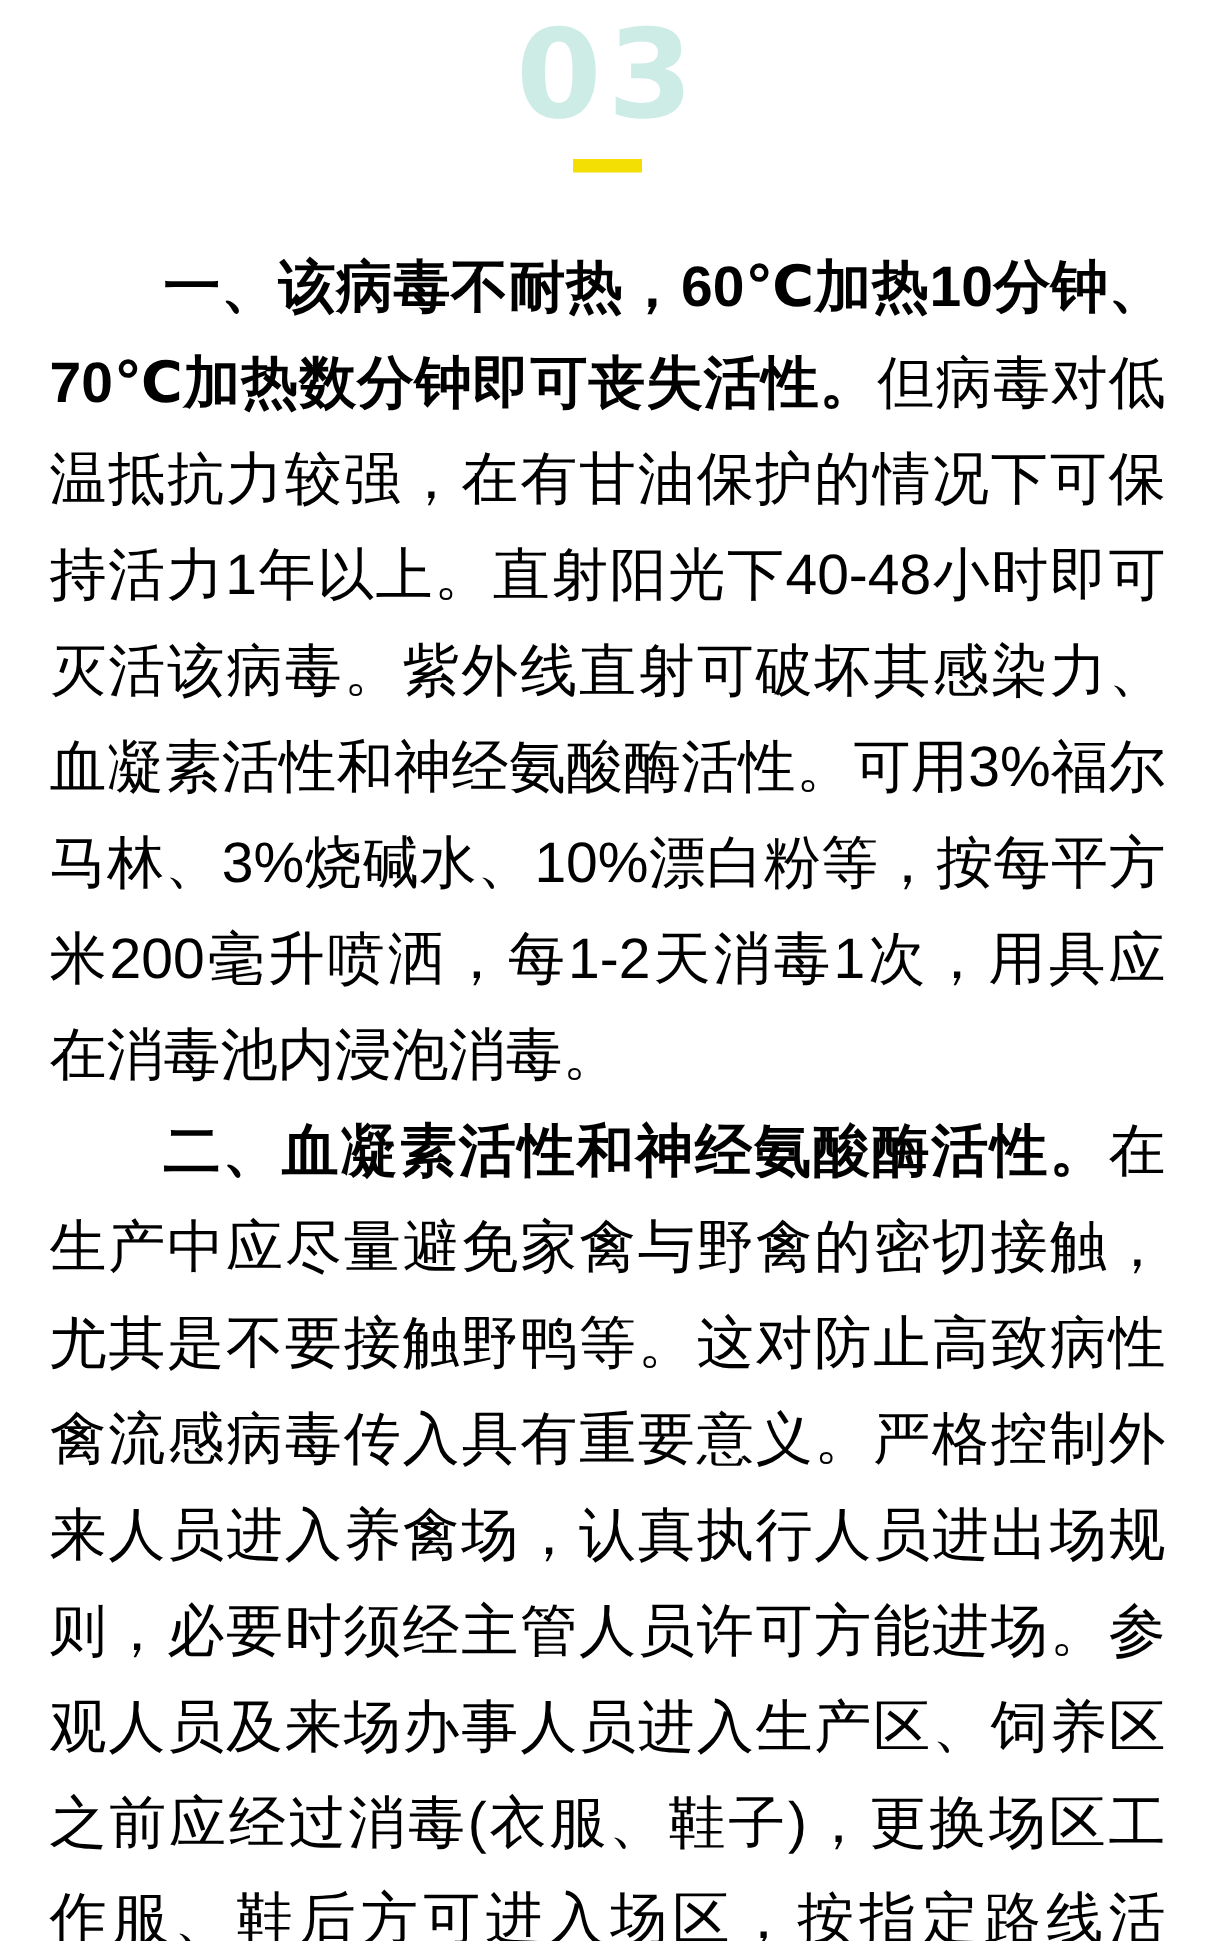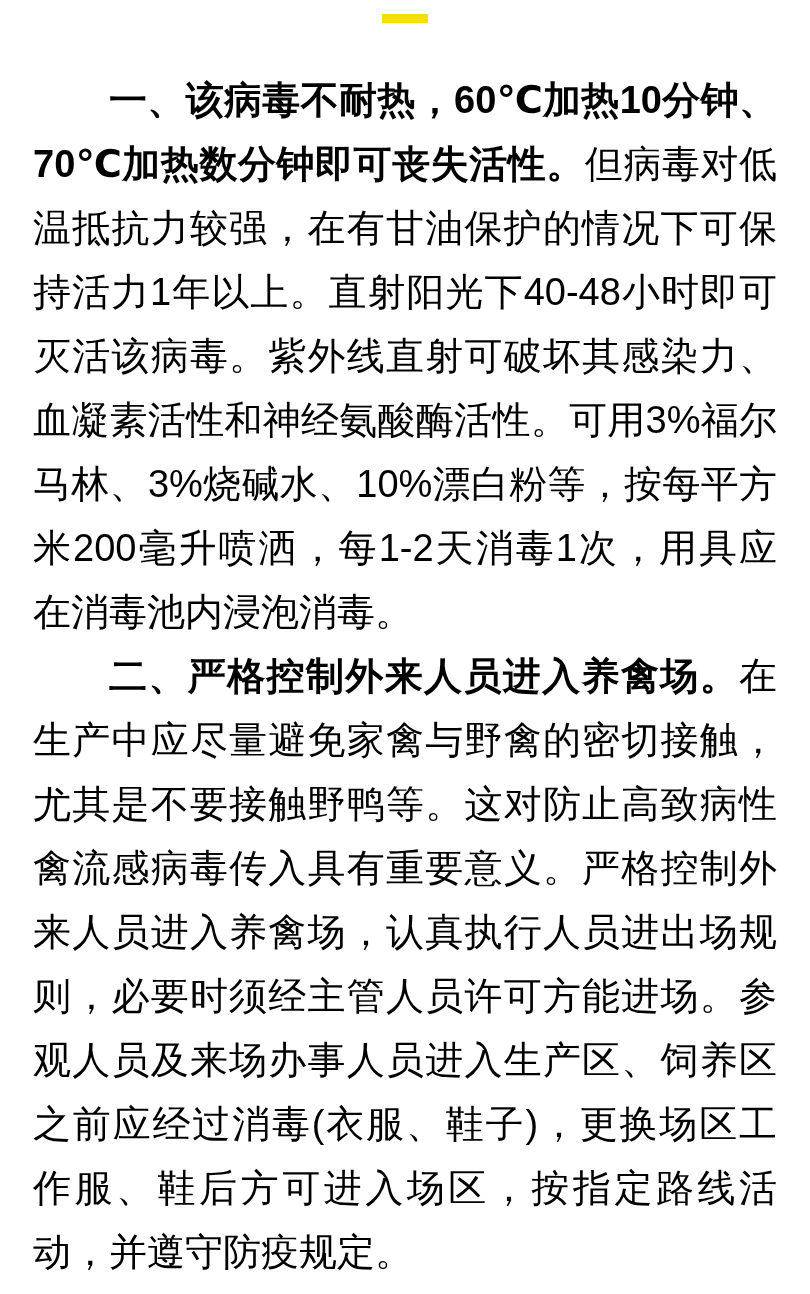--- a/index.html
+++ b/index.html
@@ -54,20 +54,21 @@
     text-indent: 2em;
     word-break: break-all;
   }
   .para b { font-weight: 700; }
 </style>
 </head>
 <body>
 
 <div class="page">
   <header class="header">
+    <div class="section-number">03</div>
     <div class="divider"></div>
   </header>
 
   <main class="article">
     <p class="para"><b>一、该病毒不耐热，60℃加热10分钟、70℃加热数分钟即可丧失活性。</b><span>但病毒对低温抵抗力较强，在有甘油保护的情况下可保持活力1年以上。直射阳光下40-48小时即可灭活该病毒。紫外线直射可破坏其感染力、血凝素活性和神经氨酸酶活性。可用3%福尔马林、3%烧碱水、10%漂白粉等，按每平方米200毫升喷洒，每1-2天消毒1次，用具应在消毒池内浸泡消毒。</span></p>
-    <p class="para"><b>二、严格控制外来人员进入养禽场。</b><span>在生产中应尽量避免家禽与野禽的密切接触，尤其是不要接触野鸭等。这对防止高致病性禽流感病毒传入具有重要意义。严格控制外来人员进入养禽场，认真执行人员进出场规则，必要时须经主管人员许可方能进场。参观人员及来场办事人员进入生产区、饲养区之前应经过消毒(衣服、鞋子)，更换场区工作服、鞋后方可进入场区，按指定路线活动，并遵守防疫规定。</span></p>
+    <p class="para"><b>二、血凝素活性和神经氨酸酶活性。</b><span>在生产中应尽量避免家禽与野禽的密切接触，尤其是不要接触野鸭等。这对防止高致病性禽流感病毒传入具有重要意义。严格控制外来人员进入养禽场，认真执行人员进出场规则，必要时须经主管人员许可方能进场。参观人员及来场办事人员进入生产区、饲养区之前应经过消毒(衣服、鞋子)，更换场区工作服、鞋后方可进入场区，按指定路线活动，并遵守防疫规定。</span></p>
   </main>
 </div>
 
 </body></html>

